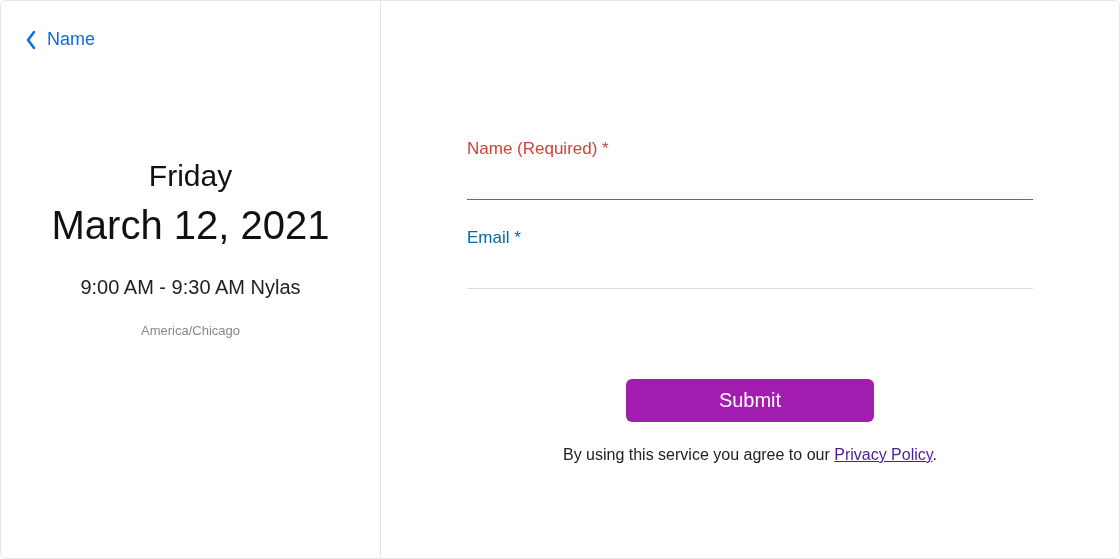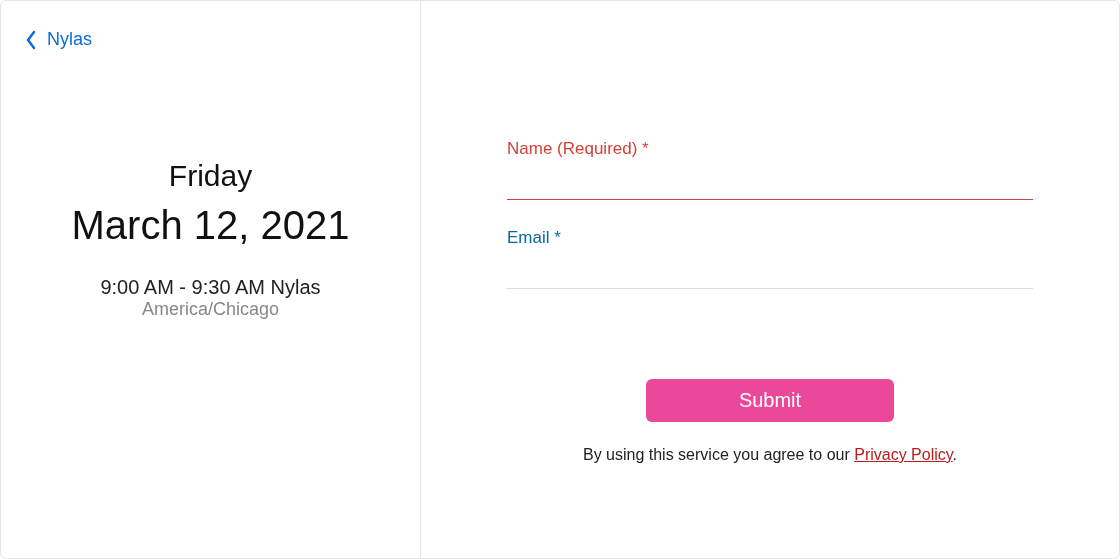--- a/index.html
+++ b/index.html
@@ -31,21 +31,21 @@
       color: #0B6CDE;
       font-size: 18px;
       cursor: pointer;
     }
     .back-link svg {
       width: 12px;
       height: 20px;
       margin-right: 10px;
     }
     .left-panel {
-      width: 420px;
+      width: 380px;
       height: 100%;
       border-right: 1px solid #e5e5e5;
       display: flex;
       flex-direction: column;
       align-items: center;
       justify-content: flex-start;
       padding-top: 158px;
     }
     .day-name {
       font-size: 30px;
@@ -60,23 +60,24 @@
       text-align: center;
       margin-top: 10px;
     }
     .time-slot {
       font-size: 20px;
       color: #222;
       text-align: left;
       margin-top: 28px;
     }
     .timezone {
-      font-size: 18px;
+      font-size: 13px;
       color: #888;
       text-align: center;
+      margin-top: 24px;
     }
     .right-panel {
       flex: 1;
       padding: 138px 86px 0 86px;
       display: flex;
       flex-direction: column;
     }
     .field-group {
       margin-bottom: 28px;
     }
@@ -101,49 +102,49 @@
       background: transparent;
     }
     .field-input.error {
       border-bottom: 1px solid #d0423a;
     }
     .submit-wrap {
       text-align: center;
       margin-top: 62px;
     }
     .submit-btn {
-      background: #ec4899;
+      background: #a21caf;
       color: #fff;
       border: none;
       border-radius: 6px;
       font-size: 20px;
       padding: 10px 0;
       width: 248px;
       cursor: pointer;
     }
     .agreement {
       text-align: center;
       font-size: 16px;
       color: #222;
       margin-top: 24px;
     }
     .agreement a {
-      color: #b91c1c;
+      color: #4c1d95;
     }
   </style>
 </head>
 <body>
 
 <div class="container">
 
   <div class="back-link">
     <svg viewBox="0 0 12 20" fill="none" stroke="#0B6CDE" stroke-width="2.5" stroke-linecap="round" stroke-linejoin="round">
       <polyline points="9,2 3,10 9,18"></polyline>
     </svg>
-    <span>Nylas</span>
+    <span>Name</span>
   </div>
 
   <div class="left-panel">
     <div class="day-name">Friday</div>
     <div class="date-full">March 12, 2021</div>
     <div class="time-slot">9:00 AM - 9:30 AM Nylas</div>
     <div class="timezone">America/Chicago</div>
   </div>
 
   <div class="right-panel">

